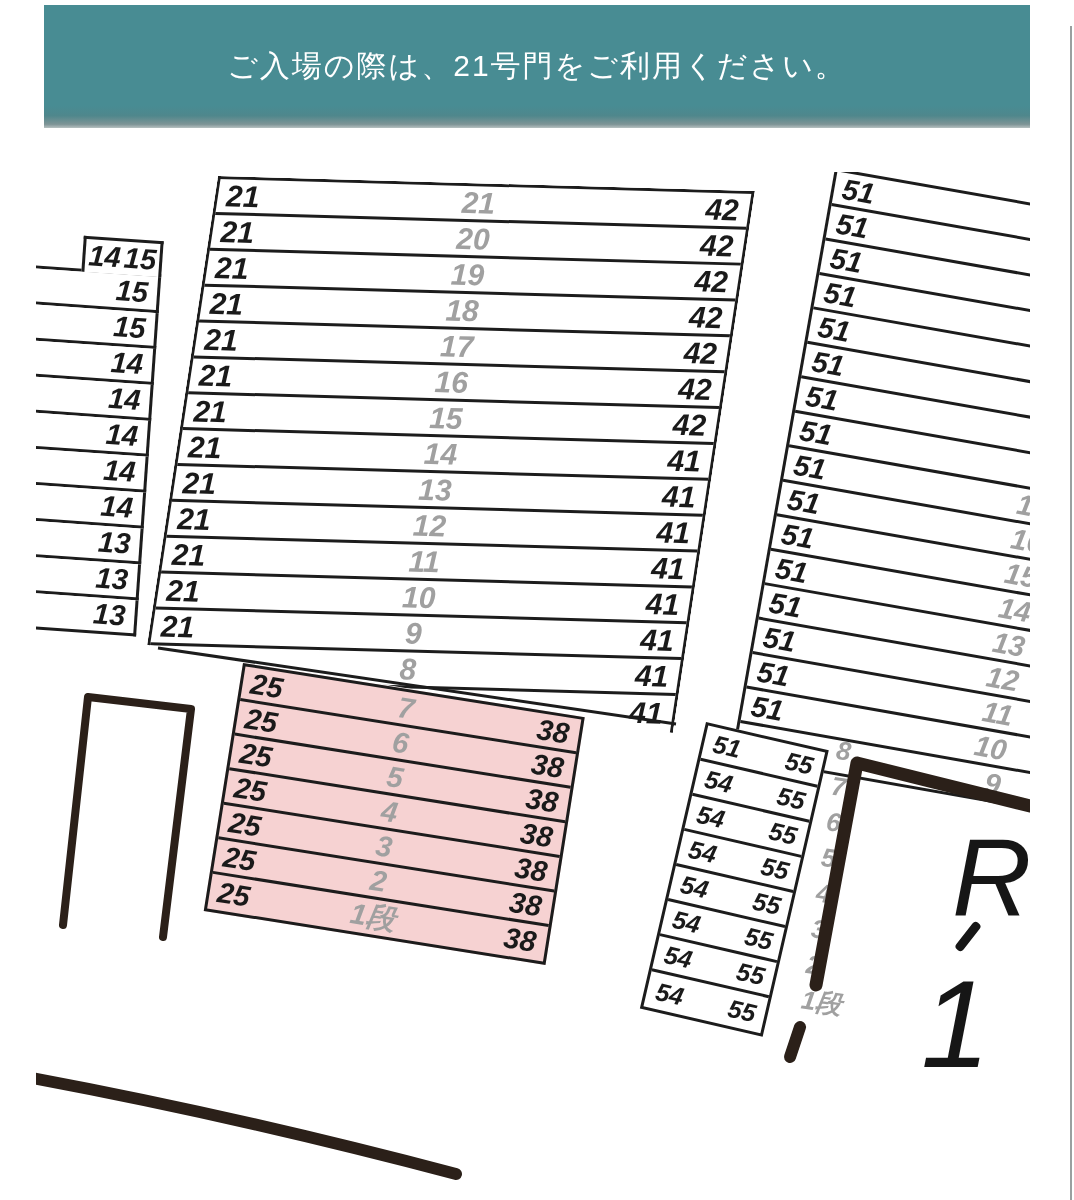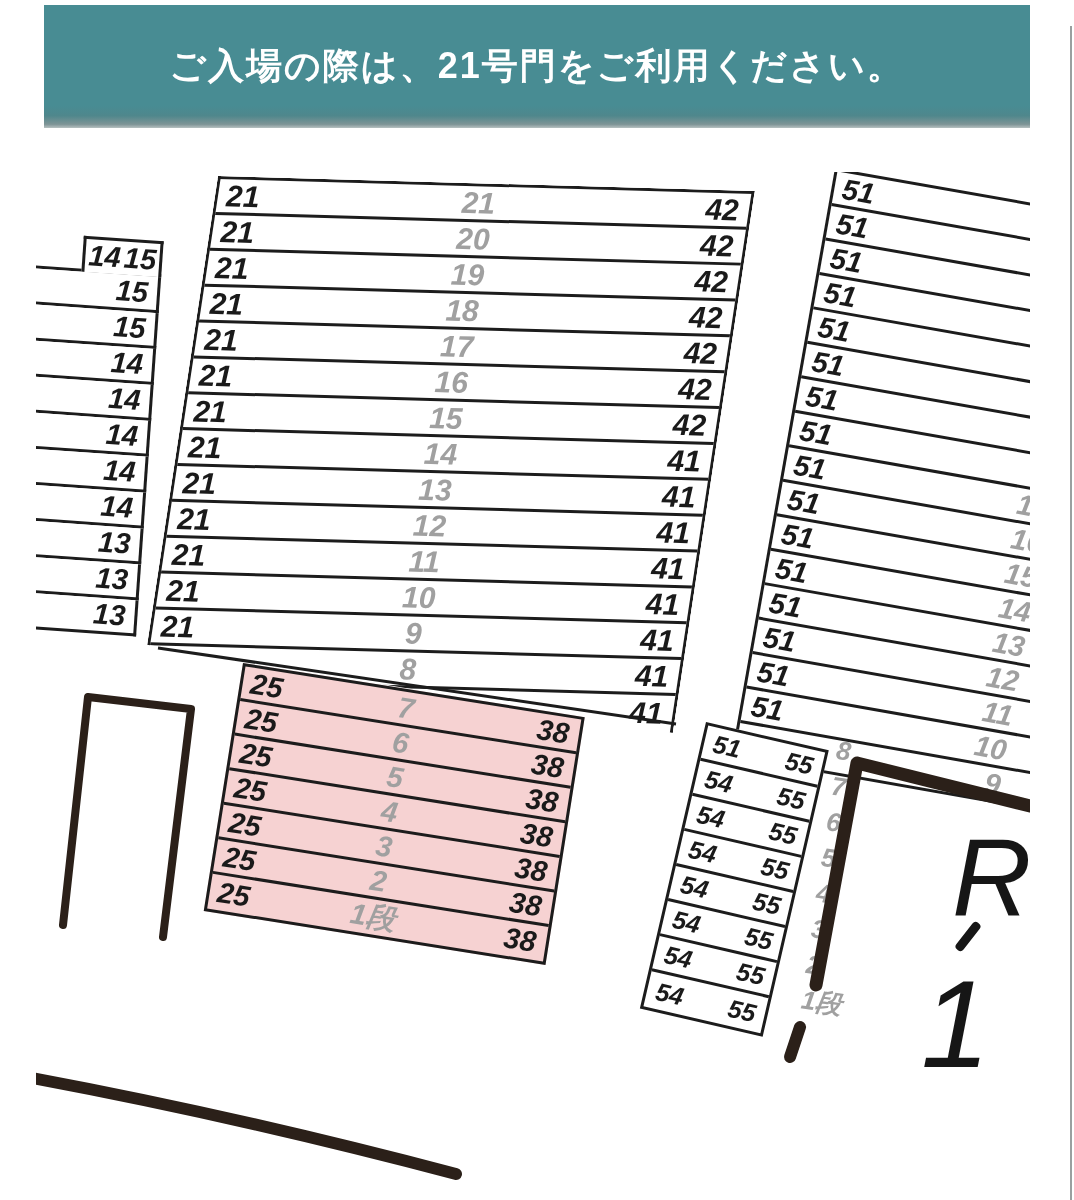--- a/index.html
+++ b/index.html
@@ -7,21 +7,21 @@
     --grey:#a0a0a0;
     --thick:#2b2019;
   }
   html,body{margin:0;padding:0;background:#fff;}
   .page{position:relative;width:1074px;height:1200px;background:#ffffff;overflow:hidden;
         font-family:"Liberation Sans",sans-serif;}
   
   .banner{position:absolute;left:44px;top:5px;width:986px;height:123px;box-sizing:border-box;
           background:linear-gradient(180deg,#488c93 0%,#488c93 82%,#4f878c 90%,#7e9496 97%,#b7c1c1 100%);
           display:flex;align-items:center;justify-content:center;}
-  .banner span{color:#ffffff;font-size:36px;font-weight:700;letter-spacing:2px;}
+  .banner span{color:#ffffff;font-size:30px;font-weight:400;letter-spacing:2px;}
   
   .map{position:absolute;left:36px;top:172px;width:994px;height:1028px;overflow:hidden;}
   .block{position:absolute;box-sizing:border-box;background:#fff;}
   .row{position:relative;display:flex;align-items:center;box-sizing:border-box;
        border-bottom:3px solid var(--ln);font-style:italic;font-weight:600;color:#1a1a1a;}
   .row span{white-space:nowrap;}
   
   #center-block{left:182px;top:4px;width:537px;height:544px;border:3px solid var(--ln);border-bottom:none;
                 transform-origin:0 0;transform:rotate(1.6deg) skewX(-7deg);
                 clip-path:polygon(0 0,100% 0,100% 100%,0 86.5%);z-index:1;}

